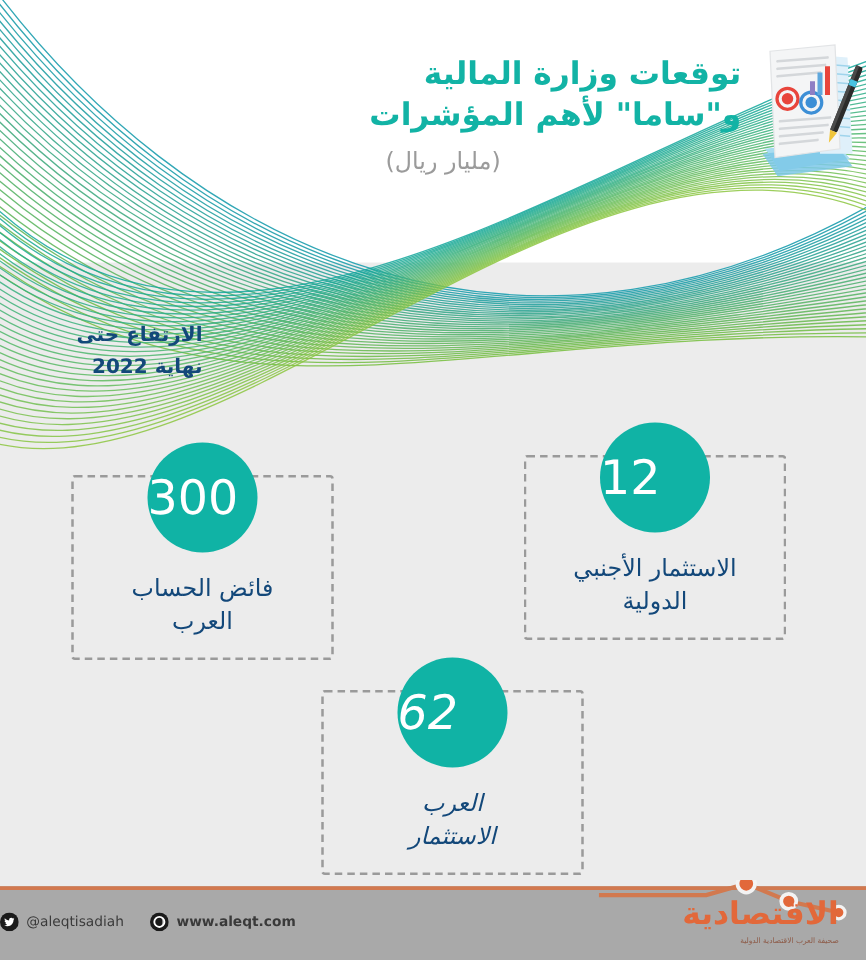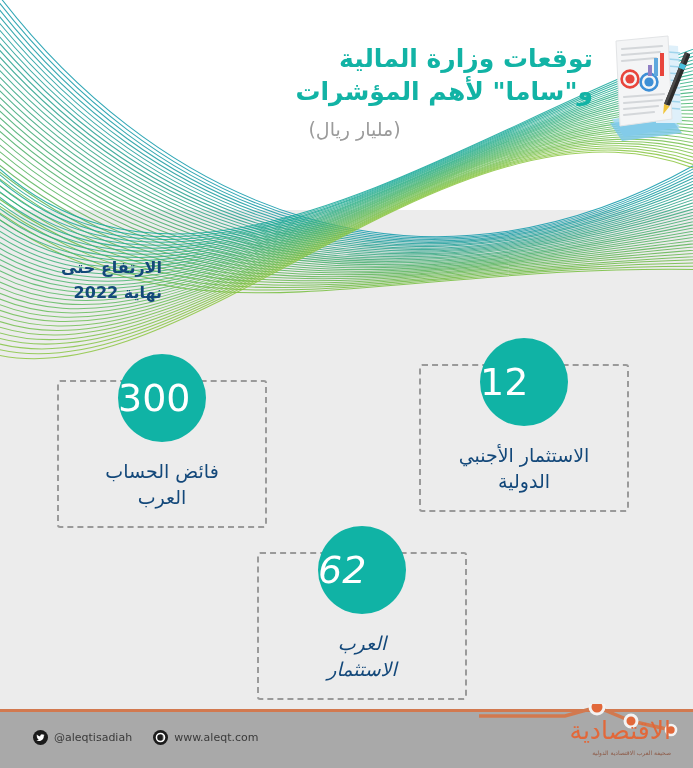--- a/index.html
+++ b/index.html
@@ -136,44 +136,44 @@
     z-index:8;
   }
   .footer-rule {
     position:absolute;
     left:0; top:0;
     width:693px; height:3px;
     background:#d2794f;
   }
   .social {
     position:absolute;
-    left:33px; top:21px;
+    left:0; top:21px;
     display:flex;
     align-items:flex-start;
     gap:9px;
     font-size:11px;
     color:#3a3a3a;
   }
   .social .grp { display:flex; align-items:center; gap:6px; }
-  .social .grp + .grp { margin-left:12px; }
+  .social .grp + .grp { margin-left:12px;font-weight:bold; }
 
   
   .brand {
     position:absolute;
     right:14px; bottom:8px;
     width:200px; height:56px;
     z-index:9;
     text-align:right;
   }
   .brand-word {
     position:absolute;
     right:8px; bottom:16px;
     color:#e2683a;
     font-size:25px;
-    font-weight:normal;
+    font-weight:bold;
     direction:rtl;
     letter-spacing:-1px;
     line-height:26px;
   }
   .brand-sub {
     position:absolute;
     right:8px; bottom:4px;
     color:#8d5a47;
     font-size:6px;
     direction:rtl;

